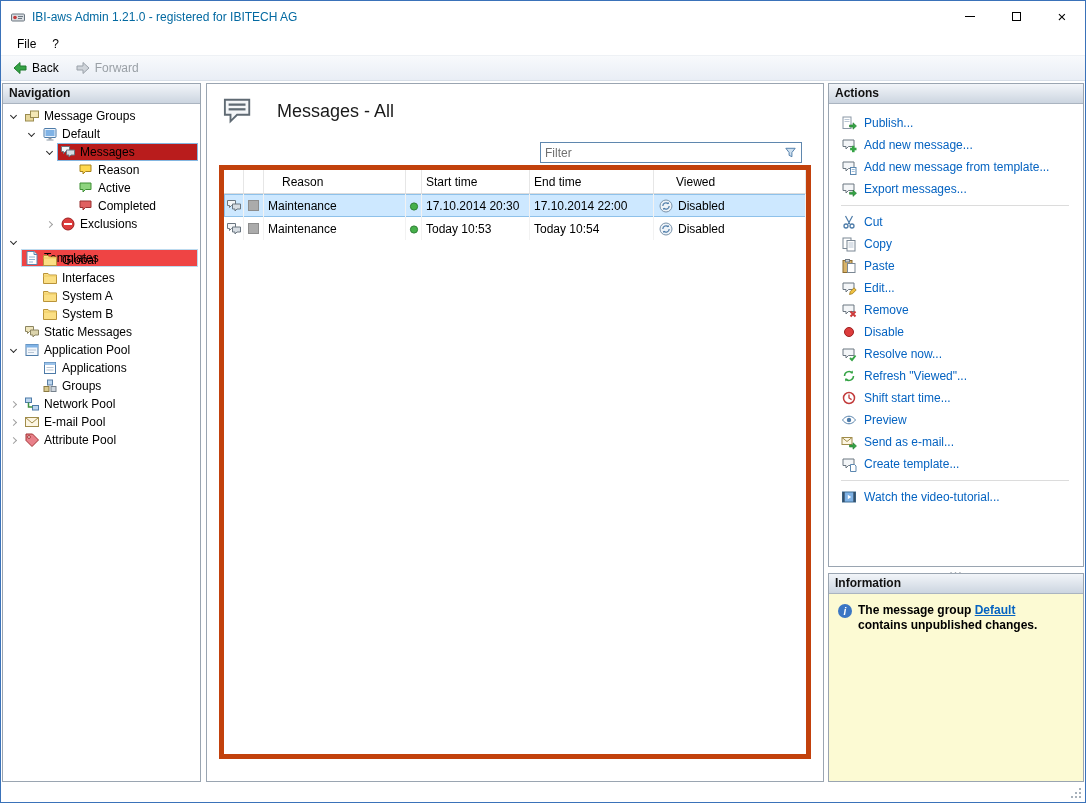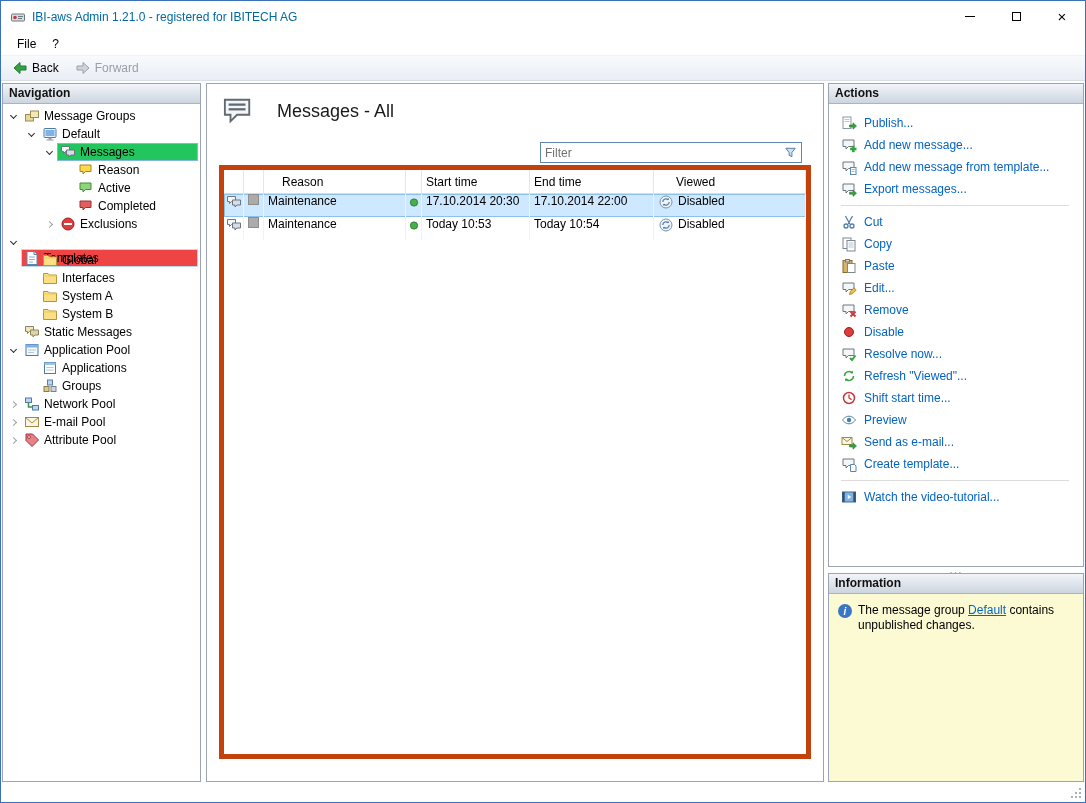--- a/index.html
+++ b/index.html
@@ -28,49 +28,49 @@
                 font-size:12px;font-weight:bold;padding:2px 6px;color:#111;}
   .nav-panel{left:1px;top:2px;width:199px;height:699px;}
   .main-panel{left:205px;top:2px;width:618px;height:699px;}
   .actions-panel{left:827px;top:2px;width:256px;height:484px;}
   .splitter{position:absolute;left:827px;top:484px;width:256px;height:8px;display:flex;align-items:center;justify-content:center;cursor:row-resize;}
   .splitter-dots{color:#5a6570;font-size:14px;line-height:2px;letter-spacing:1px;}
   .info-panel{left:827px;top:492px;width:256px;height:209px;}
   .info-body{flex:1;background:#fcfad3;padding:9px 9px;display:flex;gap:6px;font-size:12px;line-height:15px;}
   .info-icon{flex:none;width:14px;height:14px;border-radius:50%;background:#3b76c4;color:#fff;font-size:10px;
              font-weight:bold;font-style:italic;display:flex;align-items:center;justify-content:center;margin-top:1px;}
-  .info-text{max-width:206px;color:#000;}
+  .info-text{max-width:206px;color:#000;font-weight:bold;}
   .info-link{color:#0563c1;text-decoration:underline;cursor:pointer;}
   .tree{flex:1;padding-top:3px;font-size:12px;overflow:hidden;}
   .tree-row{display:flex;align-items:center;height:18px;cursor:default;}
   .tree-indent{flex:none;}
   .chev-box{flex:none;width:16px;height:16px;display:flex;align-items:center;justify-content:center;}
   .chev{width:5px;height:5px;border:solid;border-width:0 1.5px 1.5px 0;display:block;}
   .chev.down{border-color:#2b2b2b;transform:rotate(45deg);margin-top:-2px;}
   .chev.right{border-color:#a0a0a0;transform:rotate(-45deg);}
   .tree-sel{flex:1;display:flex;align-items:center;height:18px;padding:0 2px;margin-right:2px;border:1px solid transparent;}
-  .tree-sel.selected{background:#22c55e;border-color:#84b6e0;}
+  .tree-sel.selected{background:#b91c1c;border-color:#84b6e0;}
   .tree-sel.highlighted{background:#ef4444;border-color:#bcdaef;margin-top:32px;}
   .tree-icon{margin-right:4px;}
   .tree-label{white-space:nowrap;color:#000;}
   .main-title-row{display:flex;align-items:center;gap:24px;padding:12px 0 0 16px;}
   .main-title-icon svg{width:30px;height:30px;}
   .main-title{font-size:18px;color:#1a1a1a;}
   .filter-box{position:absolute;left:333px;top:58px;width:262px;height:21px;border:1px solid #5f87ae;display:flex;align-items:center;background:#fff;gap:18px;}
   .filter-input{flex:1;border:none;outline:none;font-size:12px;padding:0 4px;font-family:inherit;color:#333;height:100%;min-width:0;}
   .filter-input::placeholder{color:#707070;}
   .filter-icon svg{width:15px;height:15px;margin-right:3px;}
   .msg-table{position:absolute;left:12px;top:81px;width:592px;height:594px;border:5px solid #c2410c;background:#fff;font-size:12px;}
   .t-head{display:flex;height:24px;border-bottom:1px solid #dcdcdc;}
   .th{display:flex;align-items:center;padding-left:4px;border-right:1px solid #e6e6e6;color:#000;white-space:nowrap;overflow:hidden;}
   .th-2{padding-left:18px;}
   .th-6{padding-left:22px;}
   .t-row{display:flex;height:23px;align-items:stretch;}
   .t-row.selected{background:#cde8ff;box-shadow:inset 0 0 0 1px #8ec1ea;}
-  .td{display:flex;align-items:flex-start;padding-left:4px;border-right:1px solid #f2f2f2;overflow:hidden;white-space:nowrap;color:#000;}
+  .td{display:flex;align-items:center;padding-left:4px;border-right:1px solid #f2f2f2;overflow:hidden;white-space:nowrap;color:#000;}
   .td.center{justify-content:center;padding-left:0;}
   .thumb{width:11px;height:11px;background:#ababab;border:1px solid #8d8d8d;display:block;}
   .actions-body{flex:1;padding:8px 6px 0 12px;font-size:12px;background:#fff;overflow:hidden;}
   .action-row{display:flex;align-items:center;gap:7px;height:22px;cursor:pointer;}
   .action-link{color:#0563c1;white-space:nowrap;}
   .action-sep{border-top:1px solid #dcdcdc;margin:5px 8px 5px 0;}
   .resize-grip{position:absolute;right:3px;bottom:3px;width:12px;height:12px;}
 </style>
 </head>
 <body>

